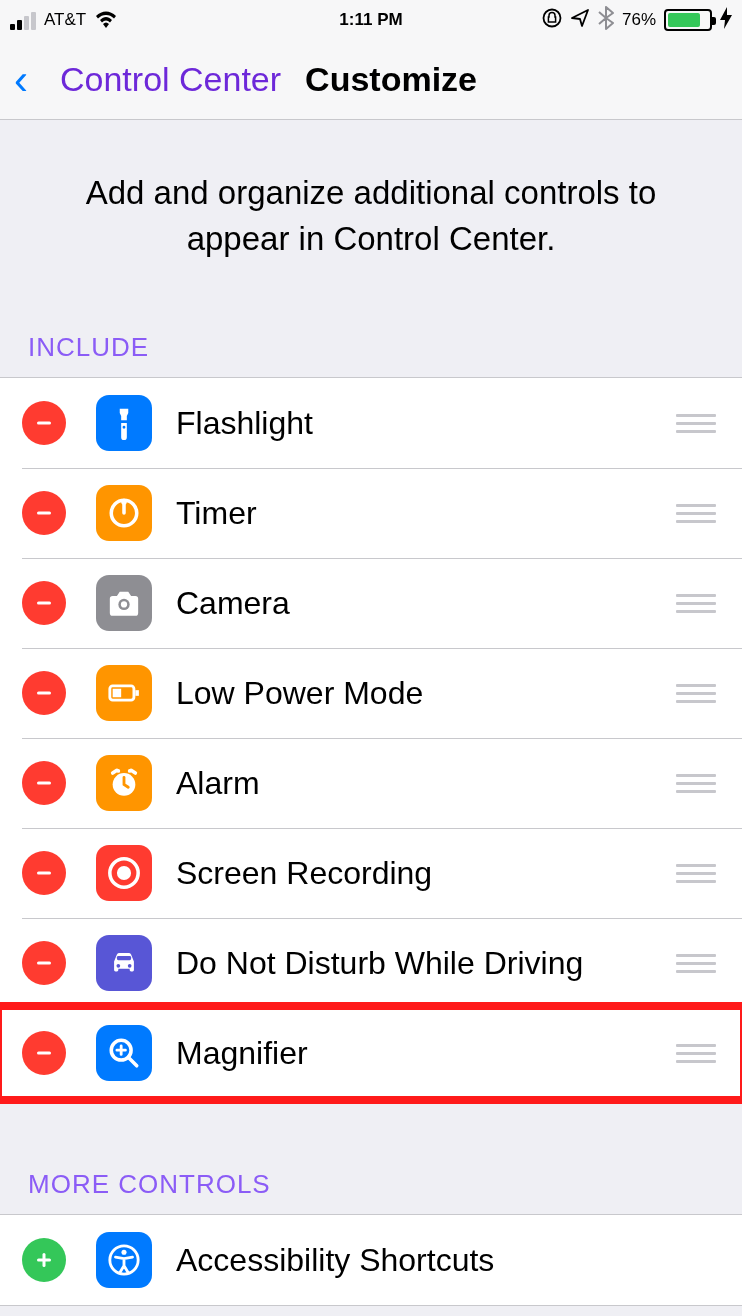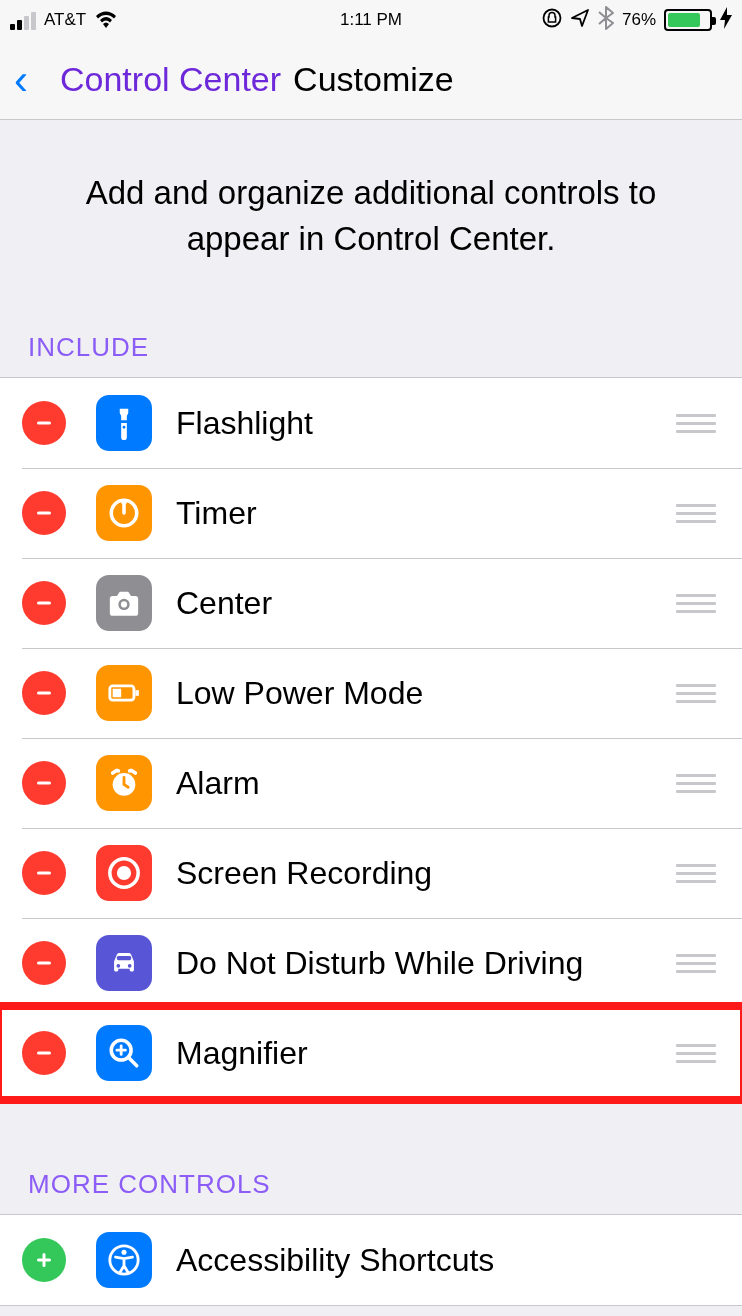--- a/index.html
+++ b/index.html
@@ -17,21 +17,21 @@
     height: 40px;
     display: flex;
     align-items: center;
     padding: 0 10px;
     font-size: 17px;
     font-weight: 500;
     background: #f7f7f8;
   }
   .status-left, .status-right { display: flex; align-items: center; gap: 8px; }
   .status-left  { flex: 1; justify-content: flex-start; }
-  .status-center{ flex: 1; text-align: center; font-weight: 400; }
+  .status-center{ flex: 1; text-align: center; font-weight: 700; }
   .status-right { flex: 1; justify-content: flex-end; }
   .signal-bars { display: flex; align-items: flex-end; gap: 2px; height: 20px; }
   .signal-bars span { width: 5px; background: #c7c7cc; border-radius: 1px; }
   .signal-bars span:nth-child(1){height:6px;}
   .signal-bars span:nth-child(2){height:10px;}
   .signal-bars span:nth-child(3){height:14px;}
   .signal-bars span:nth-child(4){height:18px;}
   .signal-bars span.on { background:#000; }
   .battery {
     position: relative; width: 48px; height: 22px;
@@ -47,21 +47,21 @@
   .nav-bar {
     height: 80px;
     display:flex; align-items:center;
     padding: 0 14px;
     background:#f7f7f8;
     border-bottom:1px solid #c8c8cc;
     font-size: 34px;
   }
   .back-chevron { color:#007aff; font-size:42px; font-weight:300; margin-right:4px; }
   .back-label   { color:#6d28d9;margin-left:28px; }
-  .nav-title    { color:#000; font-weight:400; margin-left:12px; }
+  .nav-title    { color:#000; font-weight:700; margin-left:24px; }
 
   
   .intro {
     padding: 50px 40px 60px;
     text-align:center;
     font-size: 33px;
     line-height:1.4;
   }
 
   
@@ -228,21 +228,21 @@
           <rect x="5" y="10.5" width="14" height="3" rx="1.5" fill="#fff"></rect>
         </svg>
       </div>
       <div class="app-icon bg-gray">
         <svg viewBox="0 0 24 24">
           <path d="M4 7h3l2-3h6l2 3h3a2 2 0 012 2v10a2 2 0 01-2 2H4a2 2 0 01-2-2V9a2 2 0 012-2z" fill="#fff"></path>
           <circle cx="12" cy="13" r="4" fill="#8e8e93"></circle>
           <circle cx="12" cy="13" r="2.2" fill="#fff"></circle>
         </svg>
       </div>
-      <div class="row-label">Center</div>
+      <div class="row-label">Camera</div>
       <div class="drag-handle">
         <span></span>
         <span></span>
         <span></span>
       </div>
     </div>
     <div class="row">
       <div class="action-btn action-remove">
         <svg viewBox="0 0 24 24">
           <rect x="5" y="10.5" width="14" height="3" rx="1.5" fill="#fff"></rect>

